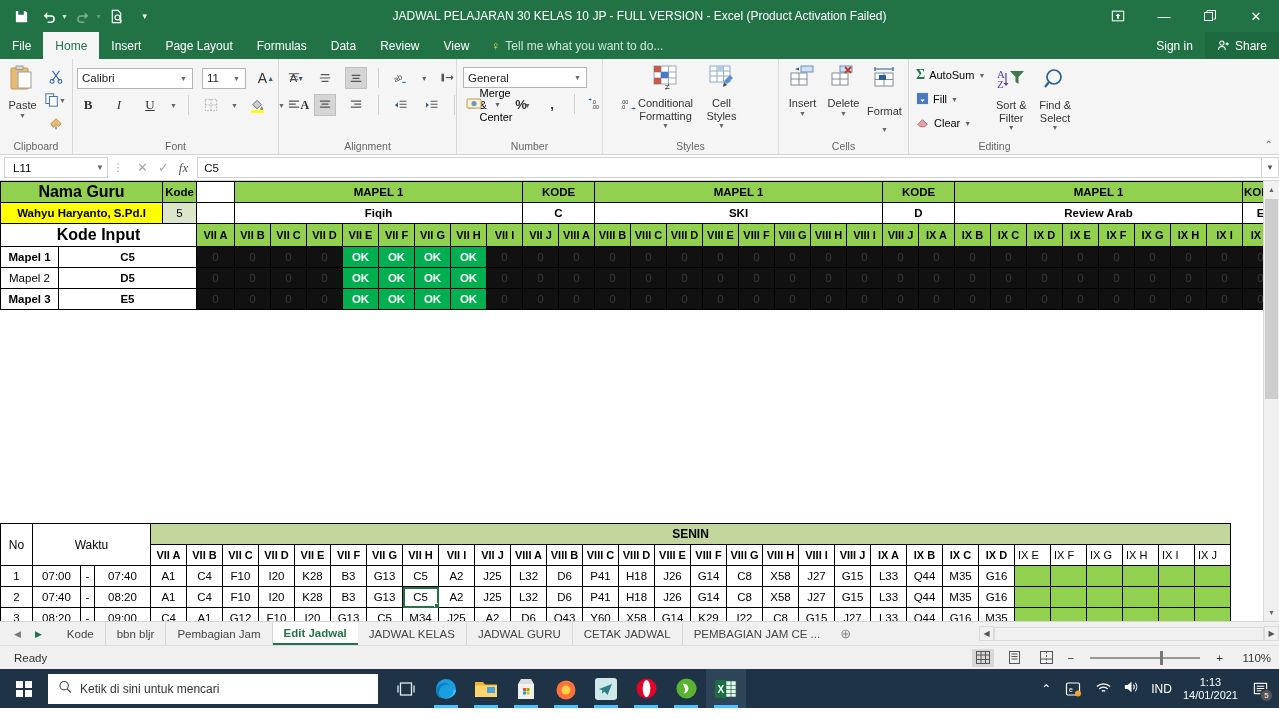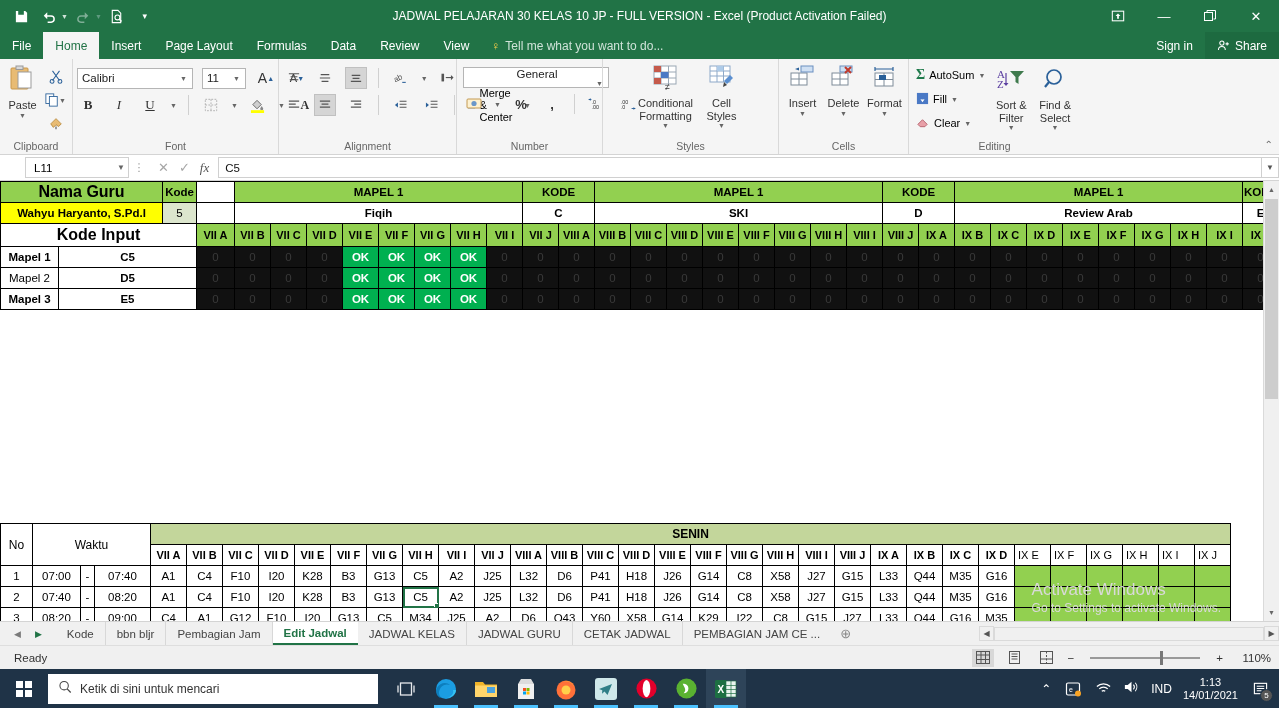--- a/index.html
+++ b/index.html
@@ -71,21 +71,21 @@
   .sbtn-txt { display: flex; align-items: center; gap: 4px; font-size: 11px; padding: 0 3px; height: 22px; }
   .caret { font-size: 7px; color: #666; }
   .combo {
     height: 21px; border: 1px solid #b5b5b5; background: #fff; display: flex; align-items: center;
     padding: 0 2px 0 4px; font-size: 11.5px; color: #222;
   }
   .combo .caret { margin-left: auto; padding: 0 3px; }
   .vsep { width: 1px; background: #d0d0d0; height: 20px; margin: 0 2px; }
   
   .fbar { height: 26px; display: flex; align-items: center; background: #fff;
-          border-bottom: 1px solid #d4d4d4; padding-left: 21px; }
+          border-bottom: 1px solid #d4d4d4; }
   .namebox {
     width: 104px; height: 21px; margin-left: 4px; border: 1px solid #d0d0d0; background:#fff;
     display: flex; align-items: center; padding: 0 3px 0 8px; font-size: 11.5px;
   }
   .namebox .caret { margin-left: auto; font-size: 8px; }
   .fb-dots { width: 20px; text-align: center; color: #999; font-size: 11px; }
   .fb-icons { display: flex; align-items: center; gap: 10px; padding: 0 9px; color: #a6a6a6; font-size: 13px; }
   .fb-icons .fx { color: #555; font-style: italic; font-family: "Liberation Serif", serif; font-size: 13px;}
   .fbinput { flex: 1; height: 21px; border: 1px solid #d0d0d0; border-right: none; background: #fff;
              display: flex; align-items: center; padding-left: 6px; font-size: 11.5px; color: #111; }
@@ -425,21 +425,21 @@
           <span>Merge &amp; Center</span>
           <span class="caret">▼</span>
         </div>
       </div>
     </div>
     <div class="rgroup-label">Alignment</div>
   </div>
 
   <div class="rgroup" style="width:146px;">
     <div class="rgroup-body" style="flex-direction:column;gap:4px;padding-top:5px;align-items:flex-start;">
-      <div class="combo" style="width:146px;margin-left:2px;flex-direction:column;">
+      <div class="combo" style="width:124px;margin-left:2px;">
         <span>General</span>
         <span class="caret">▼</span>
       </div>
       <div class="smallrow" style="padding-left:2px;">
         <div class="sbtn">
           <svg width="16" height="14" viewBox="0 0 16 14">
               <rect x="1" y="2" width="14" height="9" rx="1" fill="#fdf1d0" stroke="#c49a52"></rect>
               <circle cx="8" cy="6.5" r="2.6" fill="#6a97c9"></circle>
             </svg>
         </div>
@@ -520,21 +520,21 @@
           <svg width="28" height="26" viewBox="0 0 28 26">
               <rect x="2" y="8" width="16" height="12" fill="#fff" stroke="#7f8c99"></rect>
               <path stroke="#7f8c99" d="M2 14h16M10 8v12"></path>
               <rect x="10" y="1" width="12" height="6" fill="#cfe0f3" stroke="#6a8fc0"></rect>
               <path stroke="#c0392b" stroke-width="2" d="M15 2l6 6M21 2l-6 6"></path>
             </svg>
         </span>
         <span>Delete</span>
         <span class="caret">▼</span>
       </div>
-      <div class="bigbtn" style="width:42px;">
+      <div class="bigbtn" style="width:42px;gap:8px;">
         <span class="glyph">
           <svg width="28" height="26" viewBox="0 0 28 26">
               <path stroke="#2a6099" stroke-width="1.2" d="M4 4h18M4 2v4M22 2v4"></path>
               <rect x="4" y="8" width="18" height="13" fill="#fff" stroke="#7f8c99"></rect>
               <path stroke="#7f8c99" d="M4 14.5h18M13 8v13"></path>
               <rect x="8" y="10" width="7" height="5" fill="#2a6099"></rect>
             </svg>
         </span>
         <span>Format</span>
         <span class="caret">▼</span>
@@ -923,24 +923,20 @@
           <td class="sc emptygreen"></td>
           <td class="sc emptygreen"></td>
           <td class="sc emptygreen"></td>
           <td class="sc emptygreen"></td>
           <td class="sc emptygreen"></td>
           <td class="sc emptygreen"></td>
         </tr>
       </tbody>
     </table>
 
-  <div class="watermark">
-    <span>Activate Windows</span>
-    <span class="sub">Go to Settings to activate Windows.</span>
-  </div>
 
   <div class="vscroll">
     <div class="up">▲</div>
     <div class="thumb"></div>
     <div class="down" style="position:absolute;bottom:0;left:0;right:0;">▼</div>
   </div>
 </div>
 
 <div class="tabbar">
   <div class="navbtns">

